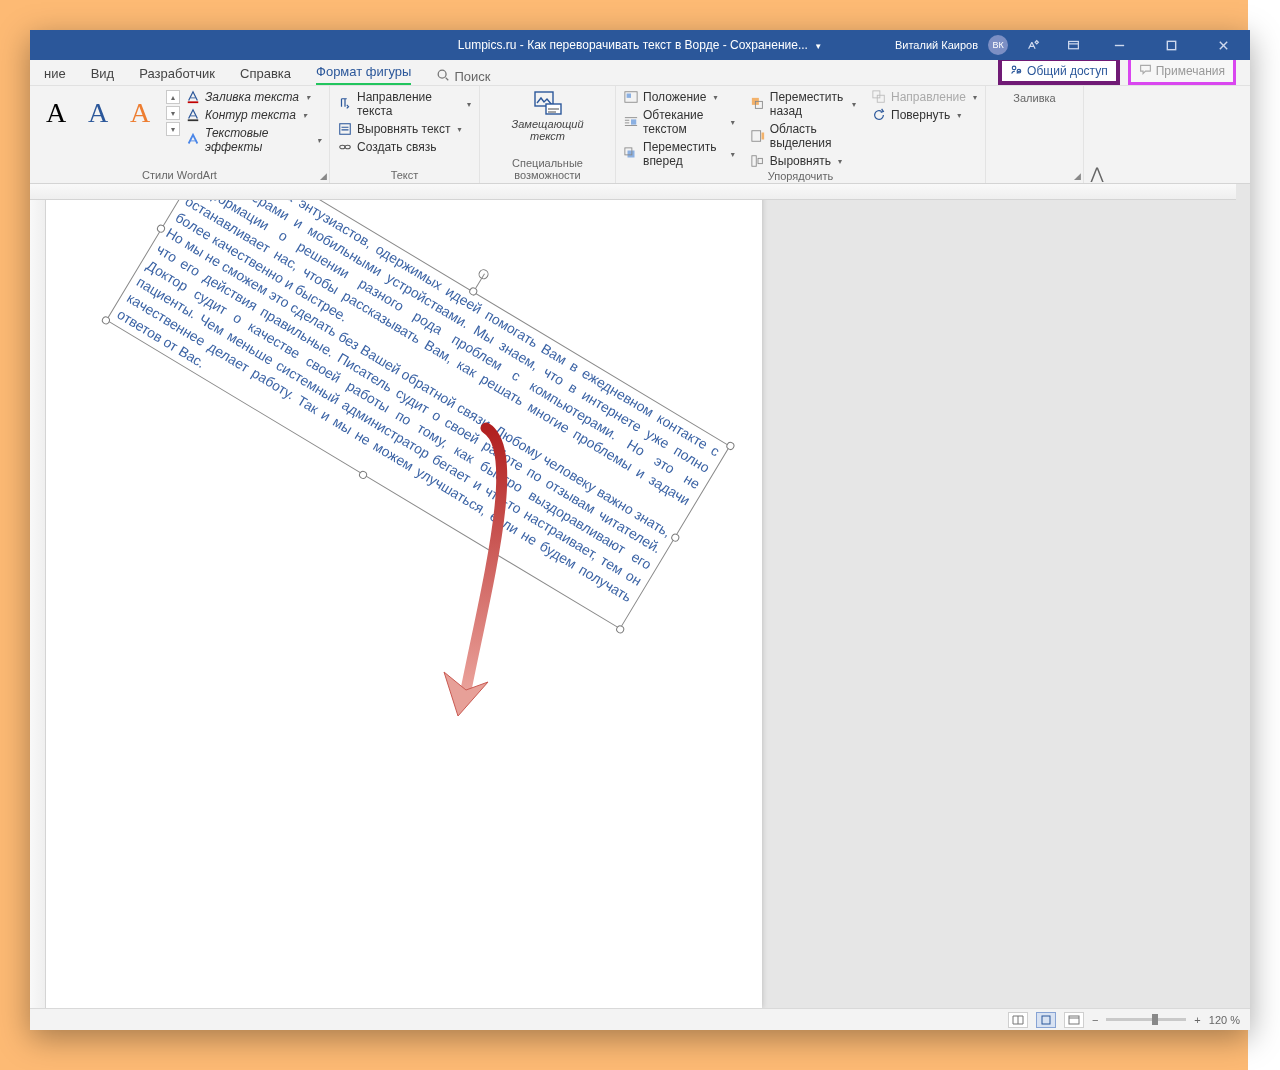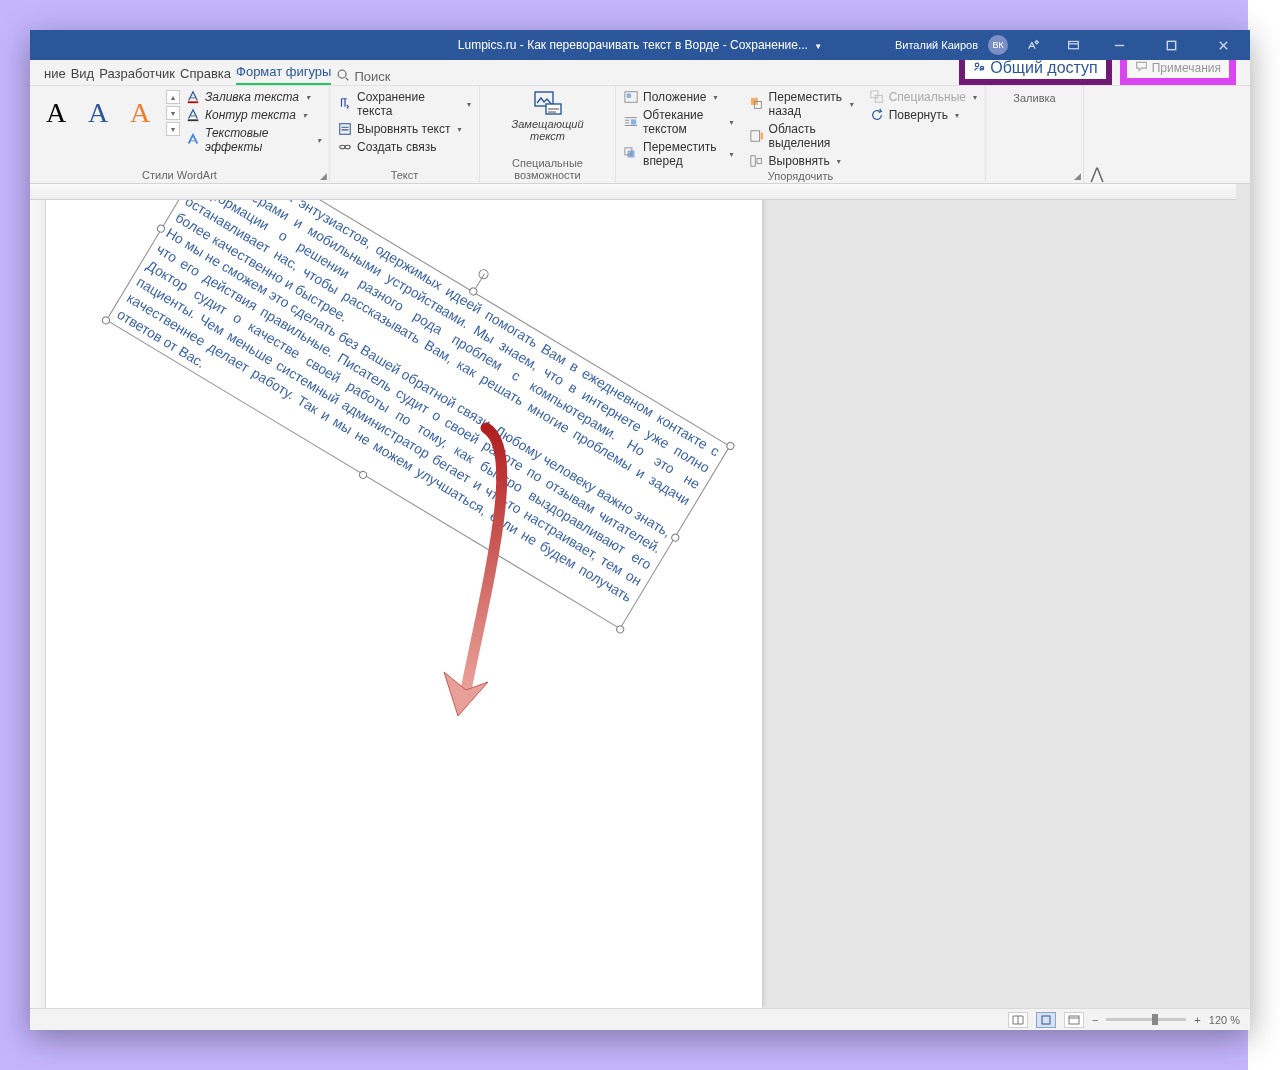--- a/index.html
+++ b/index.html
@@ -1,44 +1,44 @@
 <!DOCTYPE html>
 <html><head>
 <meta charset="utf-8">
 <style>
 * { box-sizing: border-box; margin: 0; padding: 0; font-family: "Segoe UI", Tahoma, sans-serif; }
 body { background: #fff; }
 
-.frame { width: 1248px; height: 1070px; position: relative; background: #c4b5fd; }
+.frame { width: 1248px; height: 1070px; position: relative; background: #fdba74; }
 .shadow { position: absolute; left: 30px; top: 30px; width: 1220px; height: 1000px;
           box-shadow: 0 8px 30px rgba(0,0,0,.35); background: #fff; overflow: hidden; }
 
 
 .titlebar { height: 30px; background: #2b579a; color: #fff; display: flex; align-items: center;
             font-size: 12px; position: relative; }
 .titlebar .title { position: absolute; left: 50%; transform: translateX(-50%); }
 .titlebar .left-spacer { width: 120px; }
 .titlebar .right { margin-left: auto; display: flex; align-items: center; gap: 10px; padding-right: 6px; height: 100%; }
 .titlebar .user { font-size: 11px; }
 .avatar { width: 20px; height: 20px; border-radius: 50%; background: #7c8fc4; color:#fff;
           display:flex; align-items:center; justify-content:center; font-size:9px; }
 .tb-btn { width: 42px; height: 30px; display:flex; align-items:center; justify-content:center;
           color:#fff; cursor:pointer; }
 .tb-icon { width: 30px; height:30px; display:flex; align-items:center; justify-content:center; color:#fff; }
 .sasvg { width:13px; height:13px; fill:none; stroke:#cfd9ee; stroke-width:1.5; }
 
 
 .tabs { height: 26px; background: #f3f3f3; border-bottom: 1px solid #e1e1e1; display:flex; align-items:flex-end;
-        gap: 5px; padding: 0 14px; font-size: 13px; color:#444; }
+        gap: 25px; padding: 0 14px; font-size: 13px; color:#444; }
 .tab { padding: 2px 0 4px; cursor:pointer; }
 .tab.active { color:#2b579a; border-bottom: 2px solid #22c55e; font-weight:500;}
 .search-group { display:flex; align-items:center; gap:4px; color:#666; }
 .right-tabs { margin-left: auto; display:flex; gap: 8px; }
-.share-btn { border:6px solid #701a75; padding: 2px 8px; font-size:16px; background:#fff; display:flex; gap:4px; align-items:flex-end; color:#2b579a;}
-.comments-btn { border:7px solid #d946ef; padding: 2px 8px; font-size:12px; background:#f7f7f7; color:#999; display:flex; gap:4px; align-items:center;}
+.share-btn { border:4px solid #701a75; padding: 2px 8px; font-size:12px; background:#fff; display:flex; gap:4px; align-items:center; color:#2b579a;}
+.comments-btn { border:3px solid #d946ef; padding: 2px 8px; font-size:12px; background:#f7f7f7; color:#999; display:flex; gap:4px; align-items:center;}
 
 
 .ribbon { height: 98px; background: #f3f3f3; border-bottom:1px solid #d4d4d4; display:flex; }
 .group { border-right:1px solid #e3e3e3; padding: 4px 8px 2px; display:flex; flex-direction:column;
          justify-content:space-between; height:100%; position:relative;}
 .group-label { font-size:11px; color:#666; text-align:center; padding-top:2px;}
 .group-body { flex:1; display:flex; align-items:flex-start; }
 .dialog-launch { position:absolute; right:2px; bottom:2px; font-size:9px; color:#888; }
 .collapse { width:26px; display:flex; align-items:flex-end; justify-content:center; color:#666; }
 
@@ -237,21 +237,21 @@
 
   <div class="group" style="width:150px">
     <div class="group-body">
             <div class="txt-stack">
       <div class="mini-item">
         <span class="mini-icon">
           <svg width="14" height="14" viewBox="0 0 16 16" stroke="#2b579a" fill="none" stroke-width="1.4">
                     <path d="M4 2v9M8 2v9M4 2h6M10 13l2-2-2-2"></path>
                   </svg>
                 </span>
-        <span>Сохранение текста</span>
+        <span>Направление текста</span>
                 <span class="dd">▾</span>
               </div>
       <div class="mini-item">
         <span class="mini-icon">
           <svg width="14" height="14" viewBox="0 0 16 16" stroke="#2b579a" stroke-width="1.2" fill="none">
                     <rect x="2" y="2" width="12" height="12"></rect>
                     <path d="M4 6h8M4 9h8"></path>
                   </svg>
                 </span>
         <span>Выровнять текст</span>
@@ -353,21 +353,21 @@
               </div>
       </div>
       <div class="arr-stack">
         <div class="mini-item disabled">
           <span class="mini-icon">
                   <svg width="14" height="14" viewBox="0 0 16 16" stroke="#bbb" fill="none">
                     <rect x="1" y="1" width="8" height="8"></rect>
                     <rect x="6" y="6" width="8" height="8"></rect>
                   </svg>
                 </span>
-          <span>Специальные</span>
+          <span>Направление</span>
                 <span class="dd">▾</span>
               </div>
         <div class="mini-item">
           <span class="mini-icon">
                   <svg width="14" height="14" viewBox="0 0 16 16" stroke="#2b579a" fill="none" stroke-width="1.4">
                     <path d="M13 8a5 5 0 1 1-2-4"></path>
                     <path d="M11 1l2 3-3 1"></path>
                   </svg>
                 </span>
           <span>Повернуть</span>

